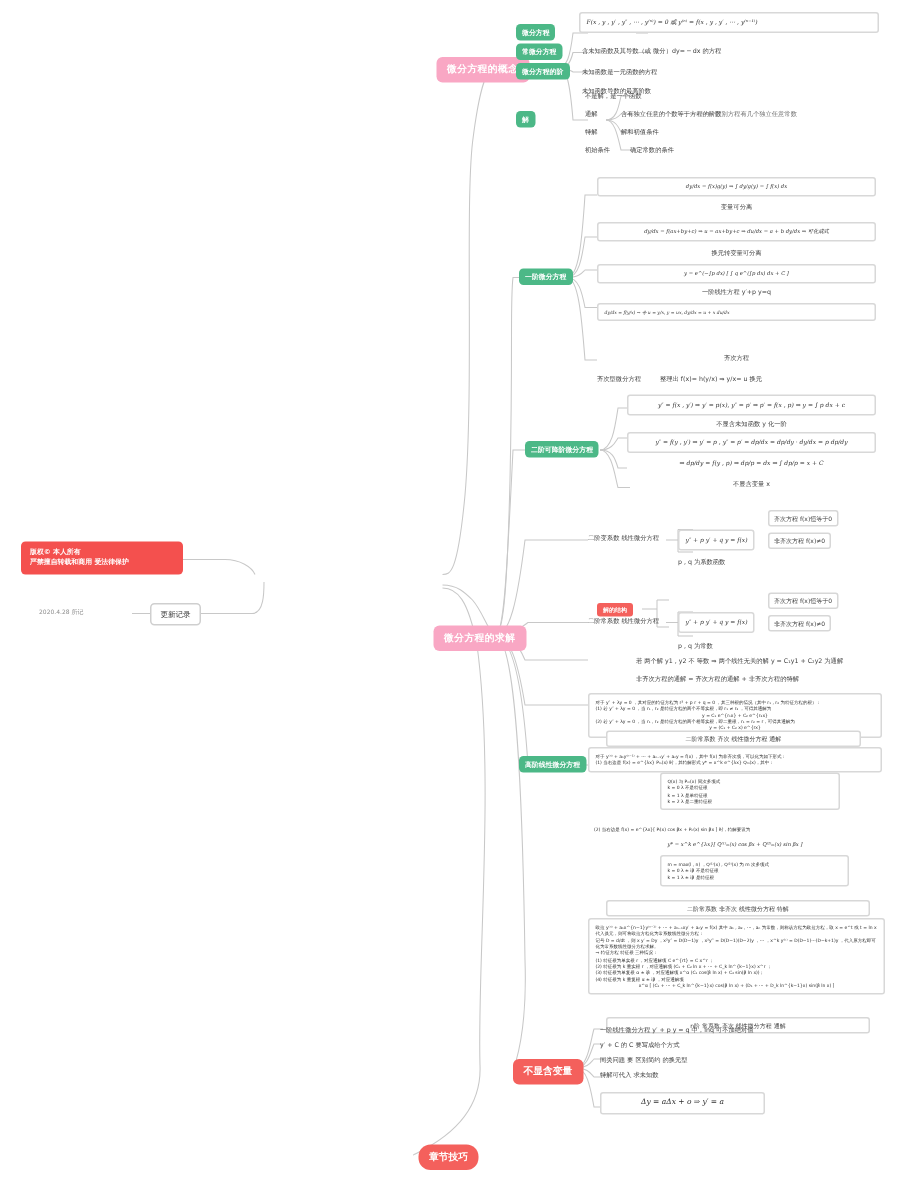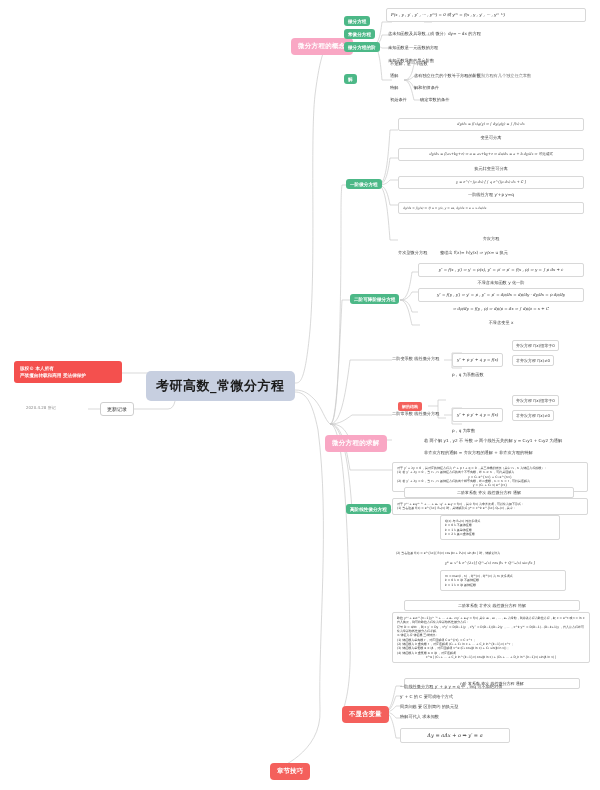--- a/index.html
+++ b/index.html
@@ -153,30 +153,29 @@
 
       <path d="M330,424 C342,424 348,500 350,640 C352,700 340,712 344,712"></path>
       <path d="M384,712 C392,712 394,692 396,686 L402,686"></path>
       <path d="M384,712 C392,712 394,700 396,696 L402,696"></path>
       <path d="M384,712 C392,712 394,708 396,706 L402,706"></path>
       <path d="M384,712 C392,712 394,716 396,718 L402,718"></path>
       <path d="M384,712 C392,712 394,728 396,738 L402,738"></path>
     </g>
   </svg>
 
-  <div class="node root" style="left:146px;top:371px;">考研高数_常微分方程</div>
 
   <div class="node copyright" style="left:14px;top:361px;width:108px;">版权© 本人所有
 严禁擅自转载和商用 受法律保护</div>
   <div class="node datetxt" style="left:26px;top:405px;">2020.4.28 所记</div>
   <div class="node plainnode" style="left:100px;top:402px;">更新记录</div>
 
   <div class="node pink" style="left:291px;top:38px;">微分方程的概念</div>
-  <div class="node pink" style="left:289px;top:435px;margin-left:36px;">微分方程的求解</div>
-  <div class="node red" style="left:270px;top:763px;">章节技巧</div>
+  <div class="node pink" style="left:289px;top:417px;">微分方程的求解</div>
+  <div class="node red" style="left:279px;top:763px;border-radius:8px;">章节技巧</div>
 
   <div class="node green" style="left:344px;top:16px;">微分方程</div>
   <div class="node green" style="left:344px;top:29px;">常微分方程</div>
   <div class="node green" style="left:344px;top:42px;">微分方程的阶</div>
   <div class="node green" style="left:344px;top:74px;">解</div>
 
   <div class="node card fml f4" style="left:386px;top:8px;width:200px;">F(x , y , y′ , y″ , ⋯ , y⁽ⁿ⁾) = 0  或  y⁽ⁿ⁾ = f(x , y , y′ , ⋯ , y⁽ⁿ⁻¹⁾)</div>
   <div class="node leaf" style="left:388px;top:31px;width:200px;">含未知函数及其导数（或 微分）dy= ─ dx 的方程</div>
   <div class="node leaf" style="left:388px;top:45px;">未知函数是一元函数的方程</div>
   <div class="node leaf" style="left:388px;top:58px;">未知函数导数的最高阶数</div>

